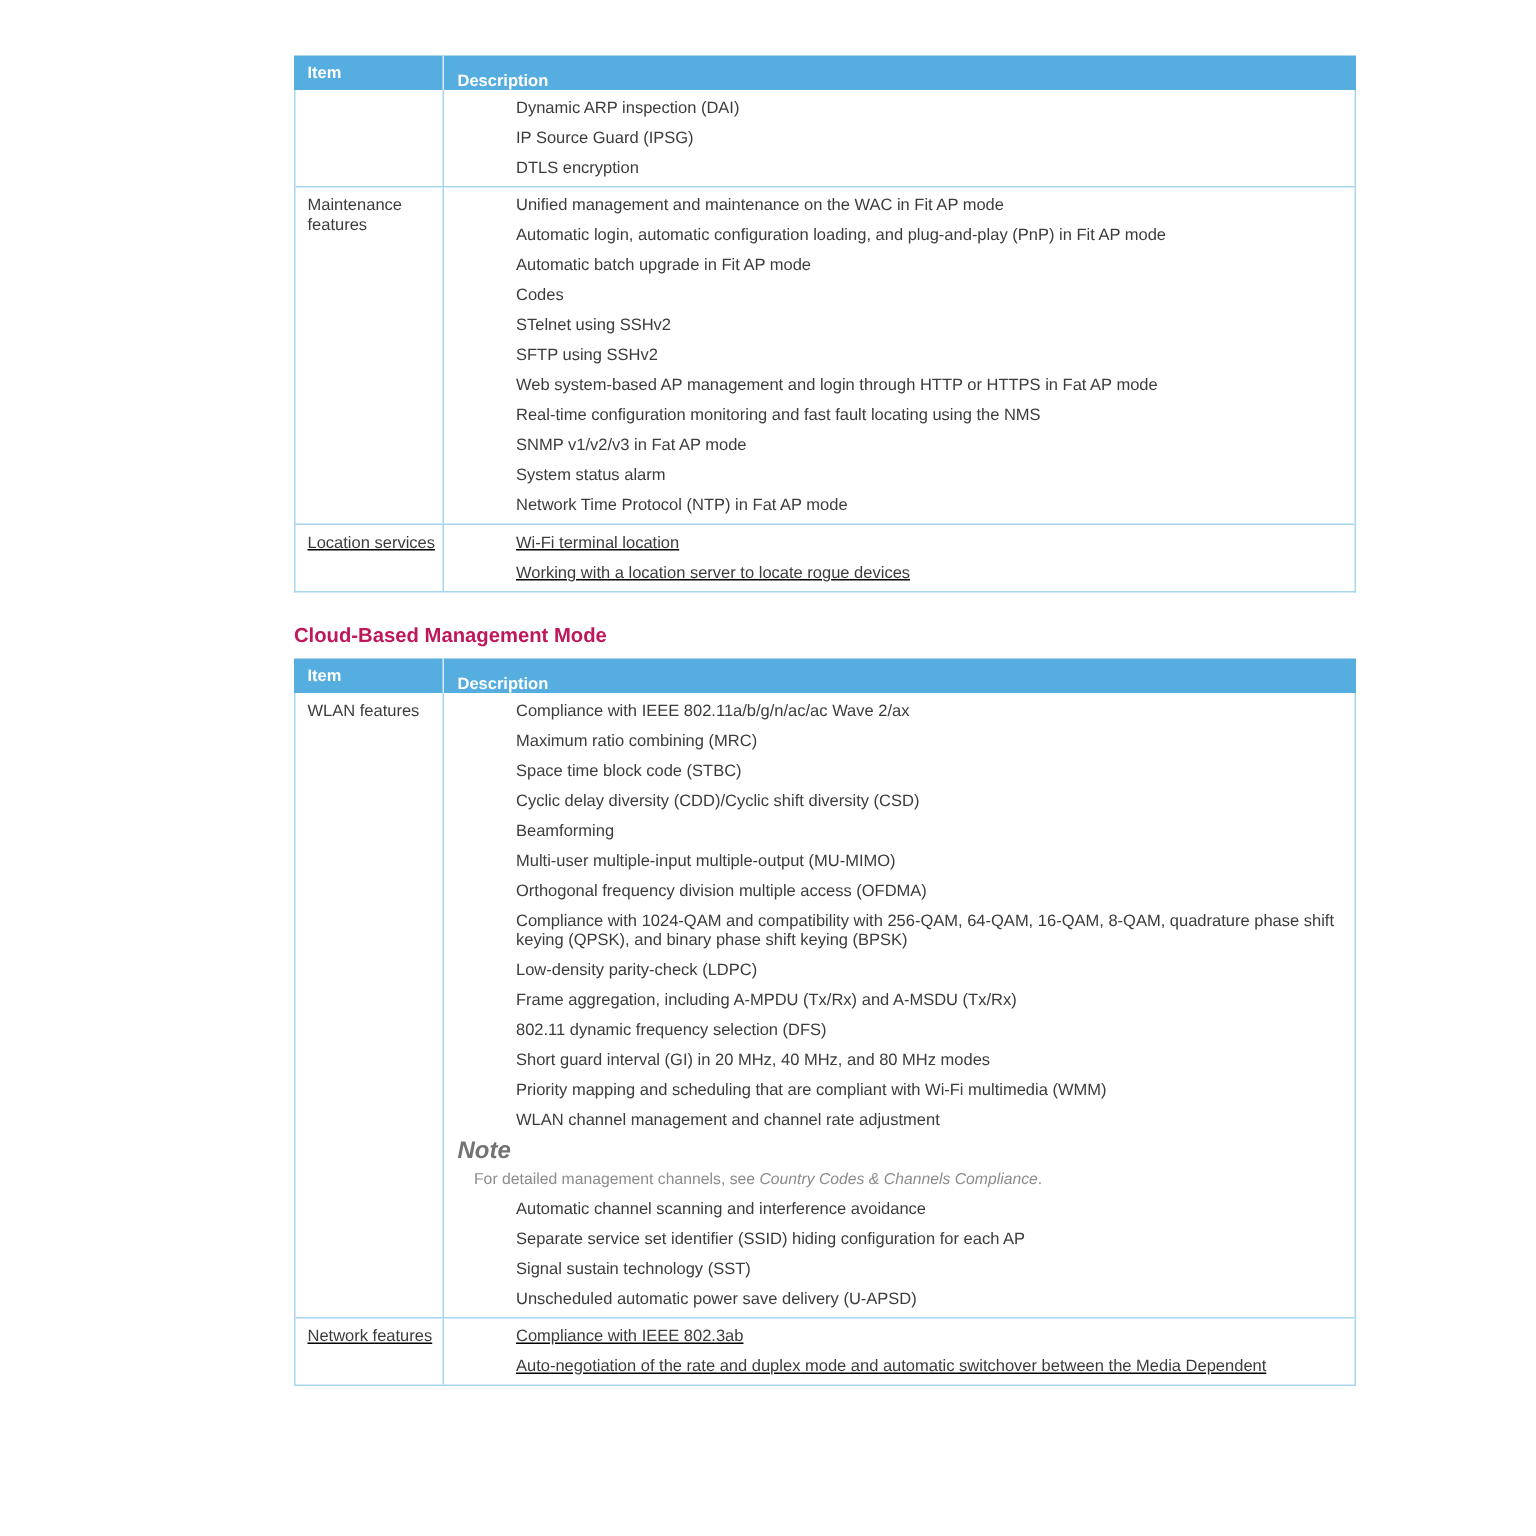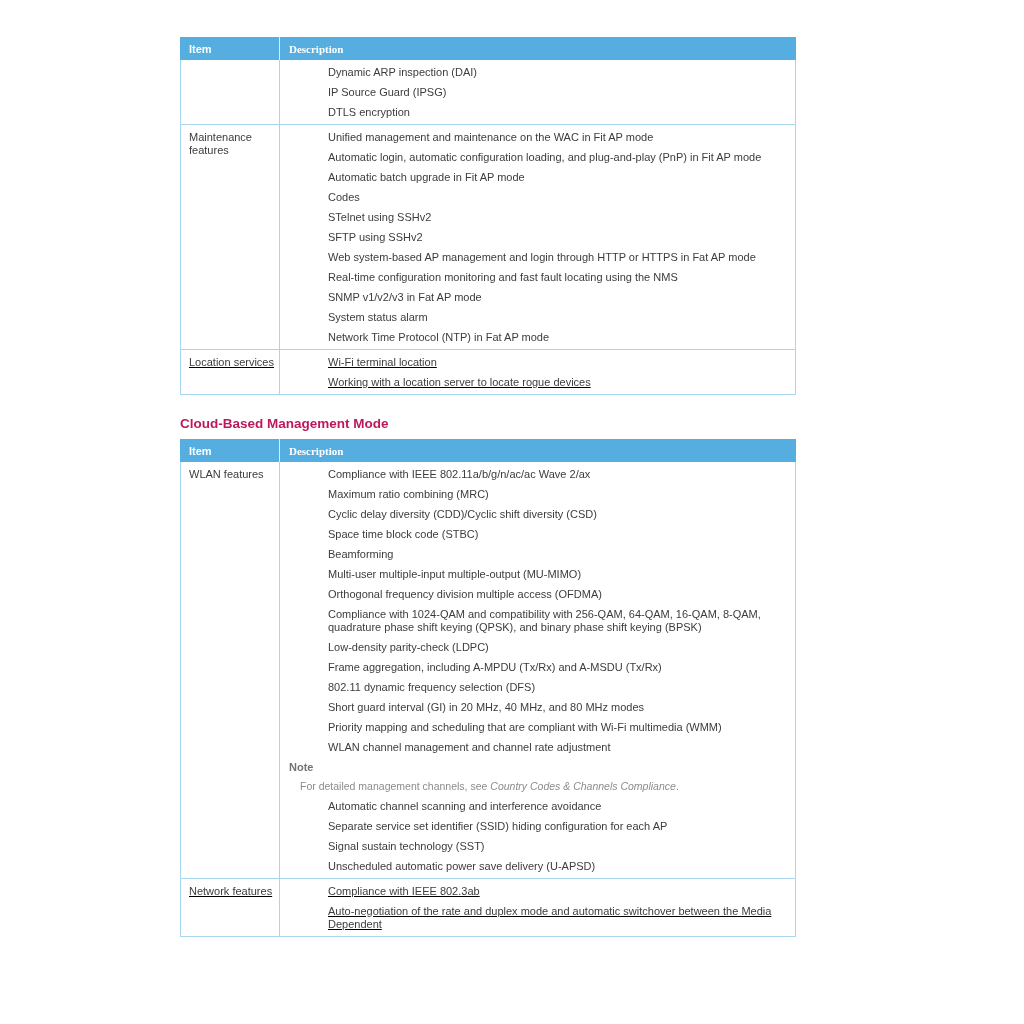--- a/index.html
+++ b/index.html
@@ -6,40 +6,40 @@
   html, body { margin: 0; padding: 0; }
   body {
     width: 1024px; height: 1024px;
     background: #ffffff;
     font-family: "Liberation Sans", sans-serif;
     position: relative;
     overflow: hidden;
   }
   .doc {
     position: absolute;
-    left: 180px; top: 37px;
-    width: 616px;
+    left: 196px; top: 37px;
+    width: 708px;
   }
   
   .thead {
     display: flex;
     background: #55AEDF;
     height: 23px;
     align-items: stretch;
   }
   .thead .h1 {
     width: 100px;
     padding-left: 9px;
     border-right: 1px solid #d9eefa;
     display: flex; align-items: center;
   }
   .thead .h2 {
     flex: 1;
     padding-left: 9px;
-    display: flex; align-items: center; font-family: Liberation Serif, serif;
+    display: flex; align-items: flex-end;
   }
   .th-label {
     color: #ffffff;
     font-size: 11px;
     font-weight: bold;
   }
   
   .tbody {
     border: 1px solid #A6D6F0;
     border-top: none;
@@ -63,25 +63,26 @@
   }
   .dline {
     font-size: 11px;
     line-height: 13px;
     color: #3C3C3C;
     margin: 0 0 7px 0;
     padding-left: 39px;
   }
   .c2 .dline:last-child { margin-bottom: 0; }
   .note-title {
-    font-size: 11px;
+    font-size: 16px;
     line-height: 13px;
     font-weight: bold;
     color: #737373;
     margin: 0 0 6px 0;
+    font-style: italic;
   }
   .note-body {
     font-size: 10.5px;
     line-height: 13px;
     color: #8C8C8C;
     margin: 0 0 7px 0;
     padding-left: 11px;
   }
   .note-body em { }
   .section-heading {
@@ -156,22 +157,22 @@
         <span class="th-label">Description</span>
       </div>
     </div>
     <div class="tbody">
 
       <div class="trow">
         <div class="c1">WLAN features</div>
         <div class="c2">
           <div class="dline">Compliance with IEEE 802.11a/b/g/n/ac/ac Wave 2/ax</div>
           <div class="dline">Maximum ratio combining (MRC)</div>
+          <div class="dline">Space time block code (STBC)</div>
           <div class="dline">Cyclic delay diversity (CDD)/Cyclic shift diversity (CSD)</div>
-          <div class="dline">Space time block code (STBC)</div>
           <div class="dline">Beamforming</div>
           <div class="dline">Multi-user multiple-input multiple-output (MU-MIMO)</div>
           <div class="dline">Orthogonal frequency division multiple access (OFDMA)</div>
           <div class="dline">Compliance with 1024-QAM and compatibility with 256-QAM, 64-QAM, 16-QAM, 8-QAM, quadrature phase shift keying (QPSK), and binary phase shift keying (BPSK)</div>
           <div class="dline">Low-density parity-check (LDPC)</div>
           <div class="dline">Frame aggregation, including A-MPDU (Tx/Rx) and A-MSDU (Tx/Rx)</div>
           <div class="dline">802.11 dynamic frequency selection (DFS)</div>
           <div class="dline">Short guard interval (GI) in 20 MHz, 40 MHz, and 80 MHz modes</div>
           <div class="dline">Priority mapping and scheduling that are compliant with Wi-Fi multimedia (WMM)</div>
           <div class="dline">WLAN channel management and channel rate adjustment</div>

